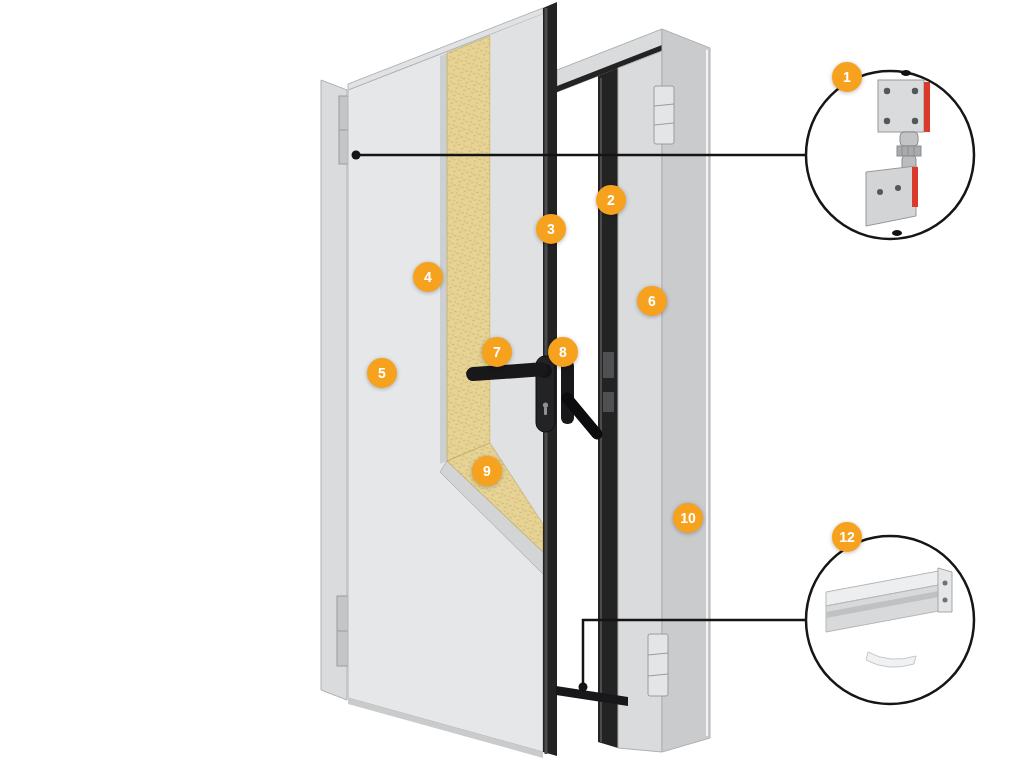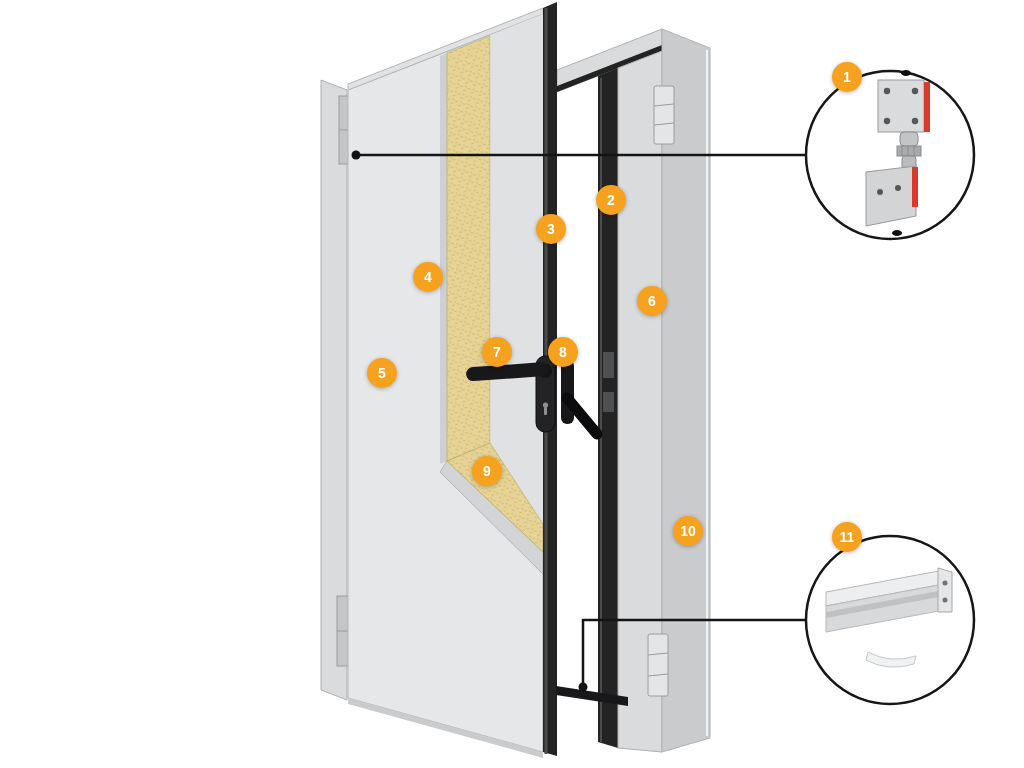--- a/index.html
+++ b/index.html
@@ -41,21 +41,21 @@
   }
   .m1  { left:832px; top:62px; }
   .m2  { left:596px; top:185px; }
   .m3  { left:536px; top:214px; }
   .m4  { left:413px; top:262px; }
   .m5  { left:367px; top:358px; }
   .m6  { left:637px; top:286px; }
   .m7  { left:482px; top:337px; }
   .m8  { left:548px; top:337px; }
   .m9  { left:472px; top:456px; }
-  .m10 { left:673px; top:516px; }
+  .m10 { left:673px; top:503px; }
   .m11 { left:832px; top:522px; }
 </style>
 </head>
 <body>
 
 <div class="stage">
 
   <svg width="1024" height="768" viewBox="0 0 1024 768">
     <defs>
       <pattern id="wool" width="8" height="8" patternUnits="userSpaceOnUse" patternTransform="rotate(18)">
@@ -163,14 +163,14 @@
   <div class="marker m1">1</div>
   <div class="marker m2">2</div>
   <div class="marker m3">3</div>
   <div class="marker m4">4</div>
   <div class="marker m5">5</div>
   <div class="marker m6">6</div>
   <div class="marker m7">7</div>
   <div class="marker m8">8</div>
   <div class="marker m9">9</div>
   <div class="marker m10">10</div>
-  <div class="marker m11">11</div>
+  <div class="marker m11">12</div>
 </div>
 
 </body></html>

